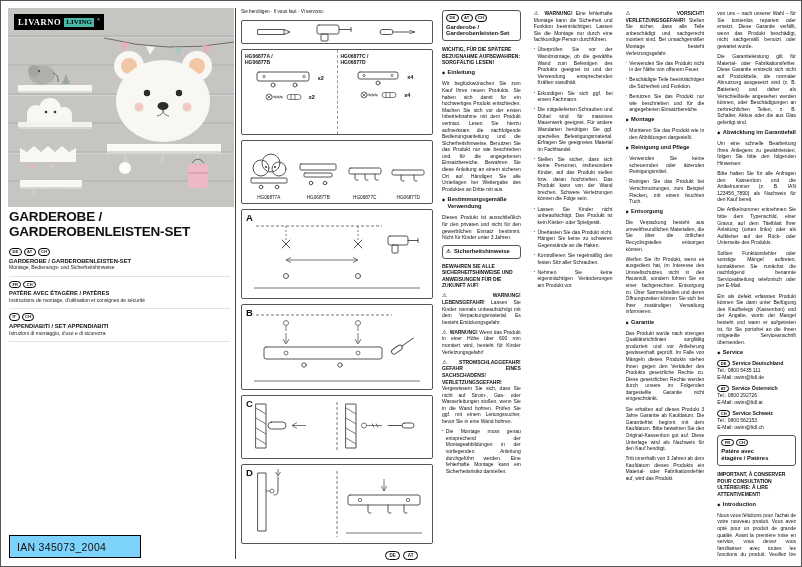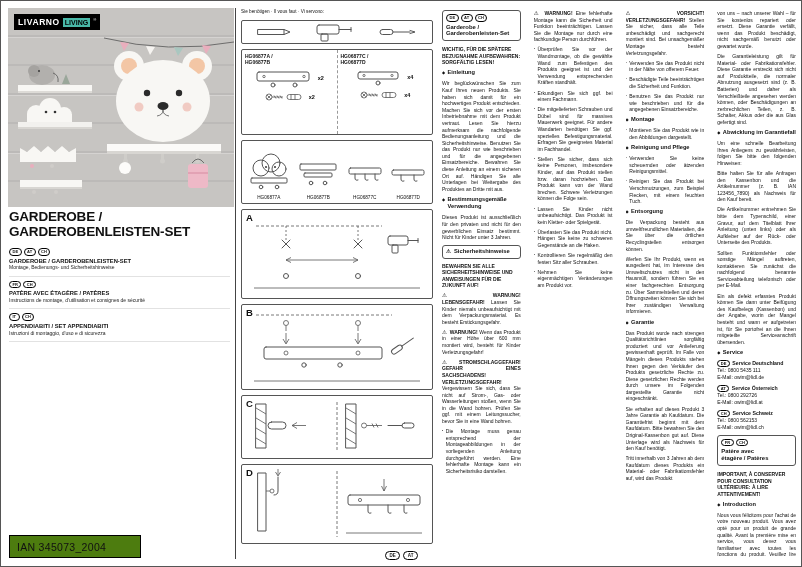--- a/index.html
+++ b/index.html
@@ -1,32 +1,32 @@
 <!DOCTYPE html>
 <html><head>
 <meta charset="utf-8">
 <style>
   *{margin:0;padding:0;box-sizing:border-box;}
   body{font-family:"Liberation Sans",sans-serif;background:#e8e8e8;color:#111;-webkit-text-size-adjust:none;}
   .page{position:relative;width:802px;height:567px;background:#fff;border:1px solid #555;overflow:hidden;margin:0 auto;}
 
   
   .photo{position:absolute;left:7px;top:7px;width:226px;height:199px;overflow:hidden;}
-  .logo{position:absolute;top:6px;left:6px;display:flex;align-items:center;background:#000;padding:3px 4px;gap:3px;z-index:2;}
+  .logo{position:absolute;top:6px;left:6px;display:flex;align-items:center;background:#000;padding:3px 4px;gap:3px;z-index:2;font-family:Liberation Serif, serif;}
   .logo .l1{color:#fff;font-weight:bold;font-size:8.5px;letter-spacing:.6px;}
   .logo .l2{background:#49b8a8;color:#000;font-weight:bold;font-size:7px;padding:0 2px;line-height:9px;}
   .logo .reg{color:#fff;font-size:4px;align-self:flex-start;}
   .main-title{position:absolute;left:8px;top:209px;font-size:13.5px;font-weight:bold;line-height:1.1;letter-spacing:-.2px;}
   .langs{position:absolute;left:8px;top:243px;width:221px;}
   .lang{padding:4px 0 5px;border-bottom:1px solid #e2e2e2;}
   .ccrow{display:flex;gap:2px;margin-bottom:2px;}
   .cc{display:inline-block;border:1px solid #000;border-radius:4px;font-size:4px;line-height:5.5px;padding:0 2.5px;font-weight:bold;background:#fff;}
   .lang .t{font-weight:bold;font-size:5.8px;line-height:1.2;}
   .lang .s{font-size:5px;color:#222;line-height:1.25;}
-  .ian{position:absolute;left:8px;bottom:8px;width:132px;height:23px;border:1.3px solid #000;display:flex;align-items:center;padding-left:7px;font-size:10.5px;letter-spacing:.3px;background:#4d7c0f;}
+  .ian{position:absolute;left:8px;bottom:8px;width:132px;height:23px;border:1.3px solid #000;display:flex;align-items:center;padding-left:7px;font-size:10.5px;letter-spacing:.3px;background:#7dd3fc;}
   .vline{position:absolute;left:234px;top:7px;bottom:7px;width:1px;background:#444;}
   .pagebadges{position:absolute;left:384px;bottom:6px;display:flex;gap:3px;}
   .pagebadges .cc{font-size:4.5px;line-height:7px;border-radius:6px;padding:0 3.5px;}
 
   
   .diagrams{position:absolute;left:240px;top:8px;width:192px;bottom:7px;display:flex;flex-direction:column;gap:5px;}
   .tools-label{font-size:4.7px;line-height:1.2;}
   .dbox{border:1px solid #555;border-radius:2px;background:#fff;position:relative;}
   .tools{height:24px;display:flex;align-items:center;justify-content:space-around;padding:2px 4px;}
   .parts{height:86px;display:flex;}

